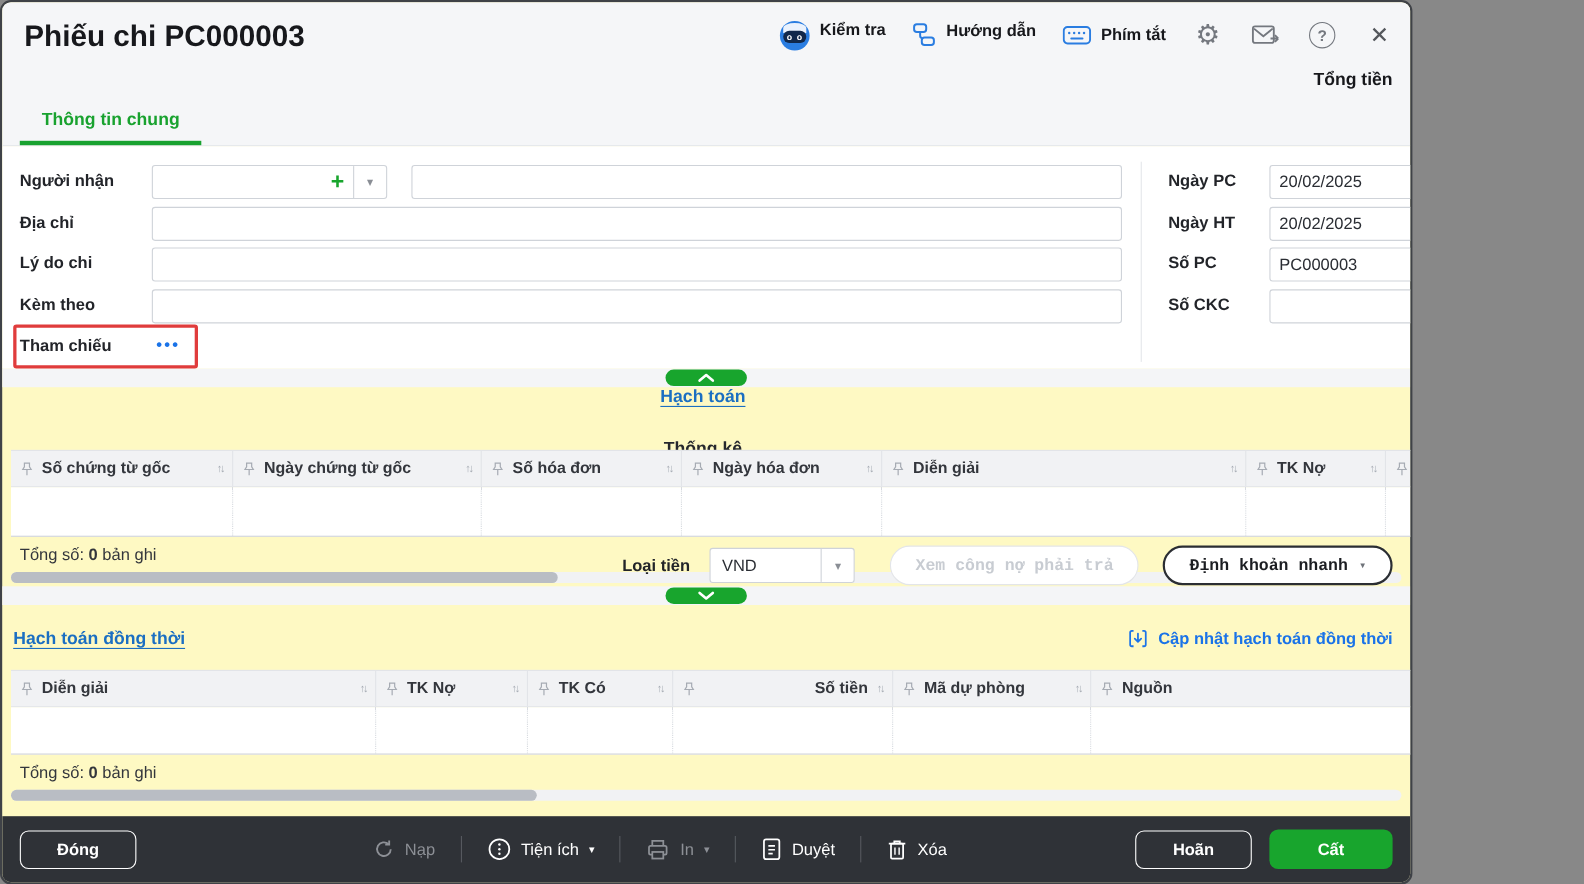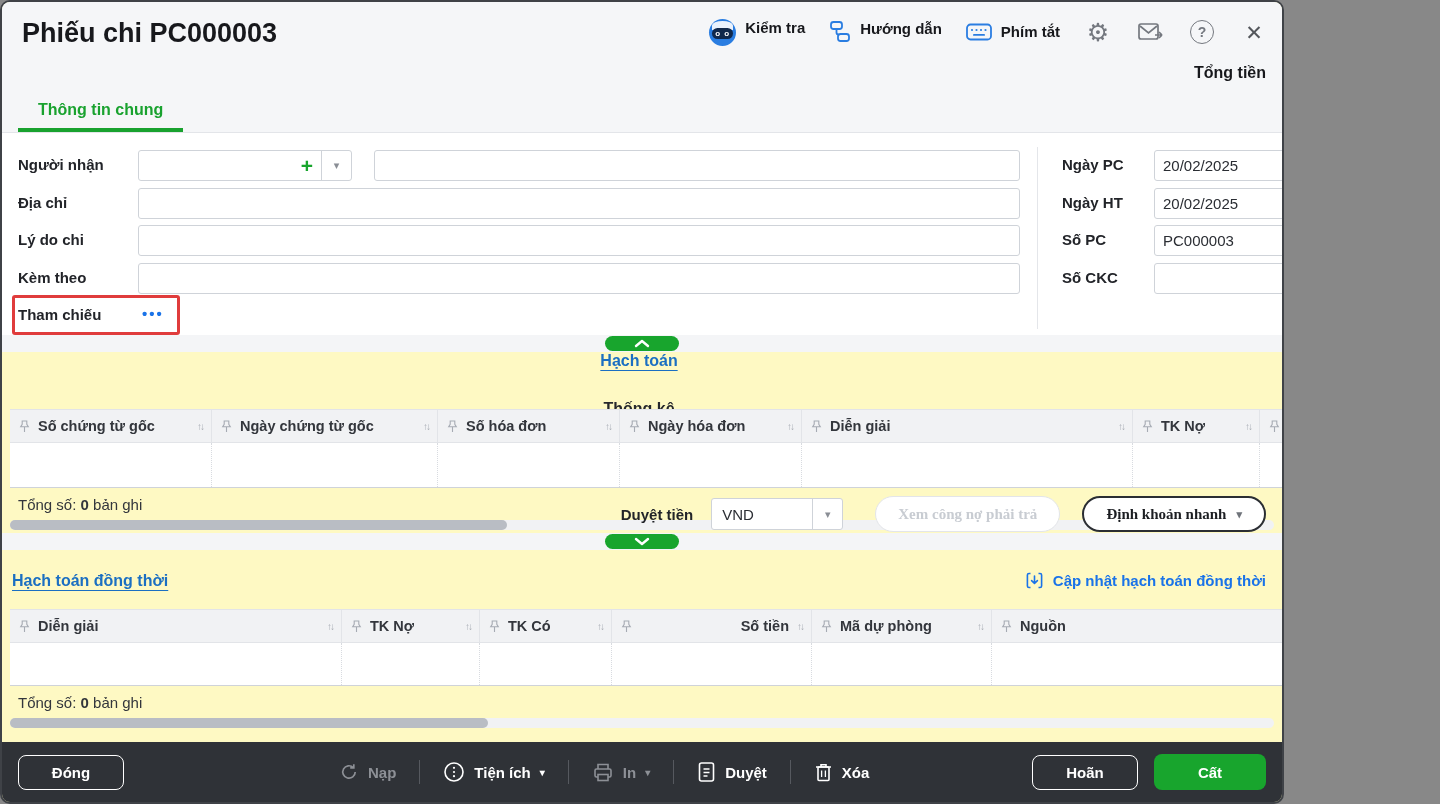--- a/index.html
+++ b/index.html
@@ -52,21 +52,21 @@
 
   
   .acc-toolbar { height:57px; display:flex; align-items:center; padding:0 16px 0 10px; gap:30px;flex-direction:column; }
   .acc-tab { font-size:16px; font-weight:700; color:#26282d; cursor:pointer; }
   .acc-tab.active { color:#1b6fc2; text-decoration:underline; text-underline-offset:4px; }
   .acc-right { margin-left:auto; display:flex; align-items:center; gap:14px; }
   .currency-label { font-size:15px; font-weight:700; color:#222429; margin-right:4px; }
   .select-box { display:flex; width:132px; height:32px; border:1px solid #cfd3d9; border-radius:3px; background:#fff; cursor:pointer; }
   .select-value { flex:1; display:flex; align-items:center; padding:0 10px; font-size:15px; color:#2a2d33; }
   .select-caret { width:30px; border-left:1px solid #cfd3d9; display:flex; align-items:center; justify-content:center; color:#8a8e95; font-size:11px; }
-  .pill-btn { height:36px; border-radius:18px; background:#fff; font-family:Liberation Serif, serif;
+  .pill-btn { height:36px; border-radius:18px; background:#fff; font-family:Liberation Mono, monospace;
               font-size:15px; display:flex; align-items:center; justify-content:center; gap:10px; padding:0 22px;text-align:center; }
   .pill-disabled { border:1px solid #e3e5e9; color:#c8ccd2; font-weight:700; cursor:default; margin-left:18px; }
   .pill-strong { border:2px solid #2b2e33; color:#1c1e22; font-weight:700; cursor:pointer; margin-left:8px; }
   .caret-dn { font-size:11px; color:#6f737a; }
 
   
   .tbl { position:relative; margin-left:8px; width:1407px; }
   .thead { display:flex; height:34px; background:#f1f2f4; border-top:1px solid #e2e4e8; border-bottom:1px solid #e2e4e8; }
   .th { display:flex; align-items:center; justify-content:space-between; padding:0 8px 0 9px;
         border-right:1px solid #e2e4e8; overflow:hidden; white-space:nowrap; flex:0 0 auto; }
@@ -89,21 +89,21 @@
   .sim-title { font-size:16px; font-weight:700; color:#1b6fc2; text-decoration:underline; text-underline-offset:4px; cursor:pointer; }
   .sim-update { margin-left:auto; display:flex; align-items:center; gap:9px; font-size:15px; font-weight:700;
                 color:#1a73e8; cursor:pointer; }
 
   
   .footer { position:absolute; left:0; right:0; bottom:0; height:60px; background:#2f3237;
             display:flex; align-items:center; padding:0 16px; }
   .btn-outline { height:35px; min-width:106px; border:1px solid #fff; border-radius:8px; background:transparent;
                  color:#fff; font-family:"Liberation Sans",sans-serif; font-size:15px; font-weight:700; cursor:pointer; }
   .foot-group { display:flex; align-items:center; gap:15px; margin-left:215px; }
-  .foot-item { display:flex; align-items:center; gap:9px; font-size:15px; font-weight:700; color:#fff; cursor:pointer;text-align:right; }
+  .foot-item { display:flex; align-items:center; gap:9px; font-size:15px; font-weight:400; color:#fff; cursor:pointer;text-align:right; }
   .foot-item.dim { color:#8d9096; cursor:default; }
   .foot-sep { width:1px; height:24px; background:#56595f; margin:0 8px; }
   .foot-right { margin-left:auto; display:flex; align-items:center; gap:16px; }
   .btn-save { height:36px; min-width:112px; border:none; border-radius:8px; background:#18a52d; color:#fff;
               font-family:"Liberation Sans",sans-serif; font-size:15px; font-weight:700; cursor:pointer; }
   .util-caret { font-size:10px; }
 </style>
 </head>
 <body>
 
@@ -221,21 +221,21 @@
         </svg>
     </button>
   </div>
 
   <div>
     <div class="acc-toolbar">
       <span class="acc-tab active">Hạch toán</span>
       <span class="acc-tab">Thống kê</span>
       <span class="acc-tab">Thuế</span>
       <div class="acc-right">
-        <span class="currency-label">Duyệt tiền</span>
+        <span class="currency-label">Loại tiền</span>
         <div class="select-box">
           <span class="select-value">VND</span>
           <span class="select-caret">▾</span>
         </div>
         <button class="pill-btn pill-disabled">Xem công nợ phải trả</button>
         <button class="pill-btn pill-strong">
           <span>Định khoản nhanh</span>
           <span class="caret-dn">▾</span>
         </button>
       </div>

